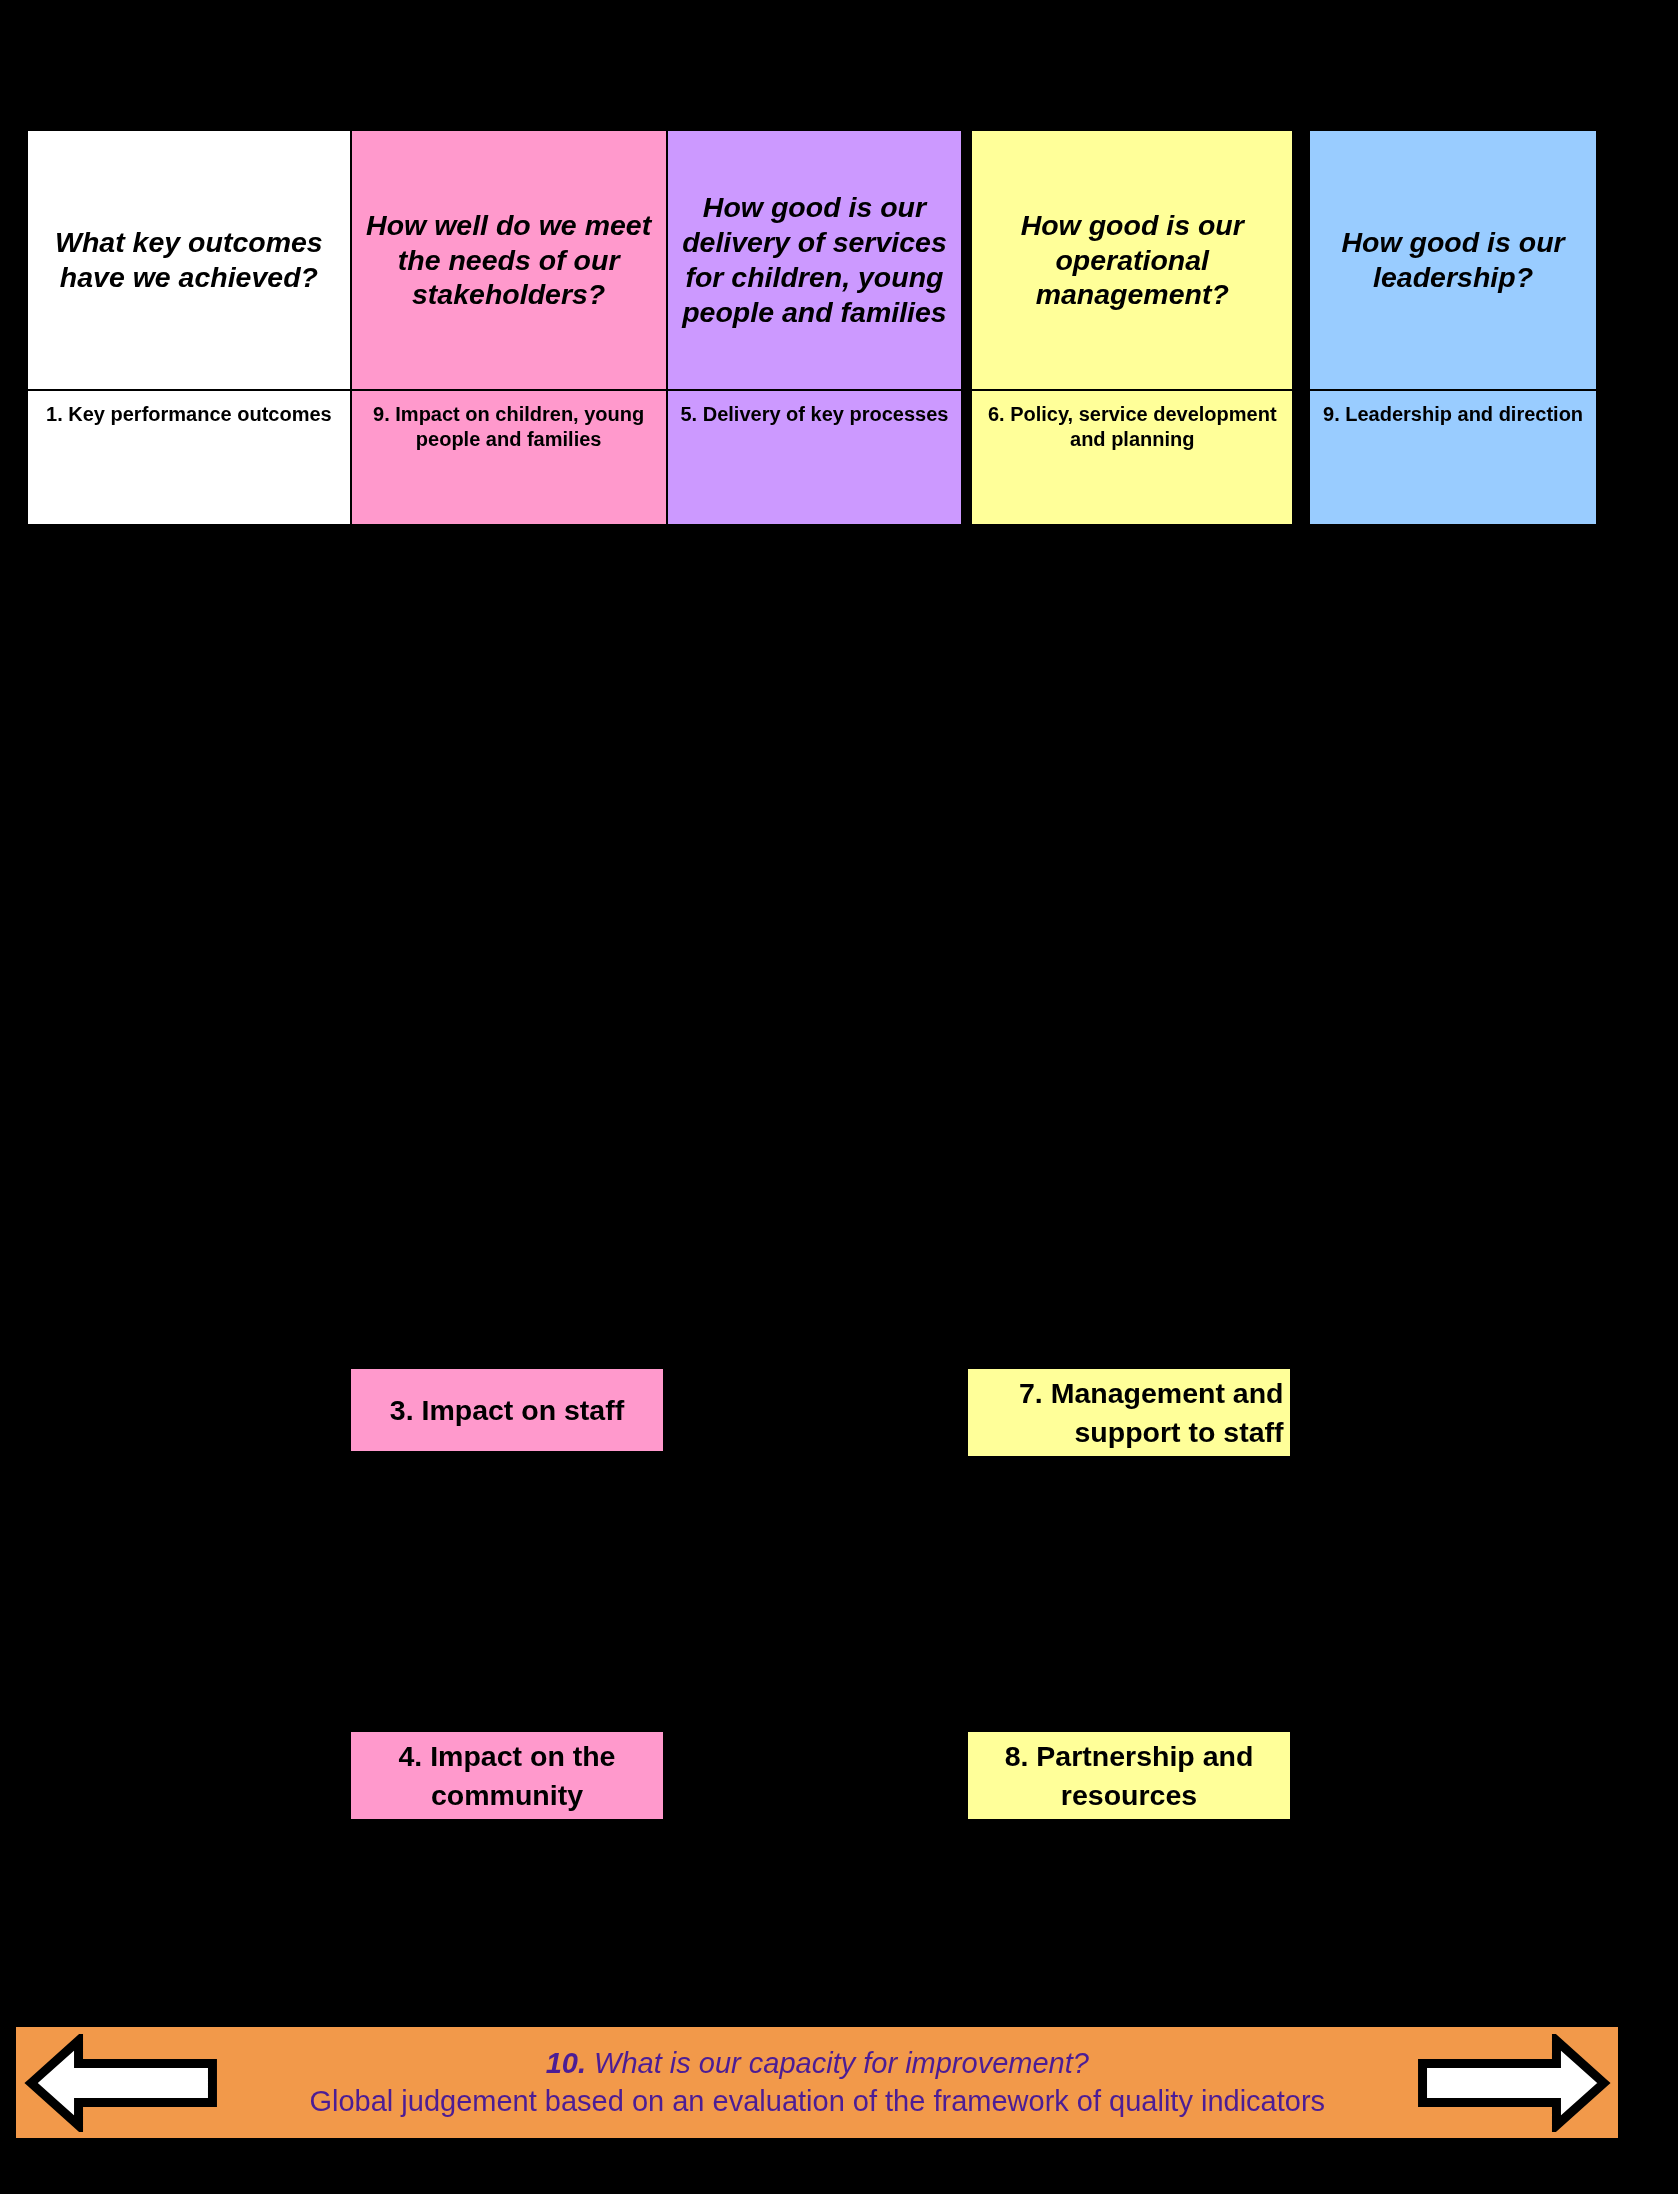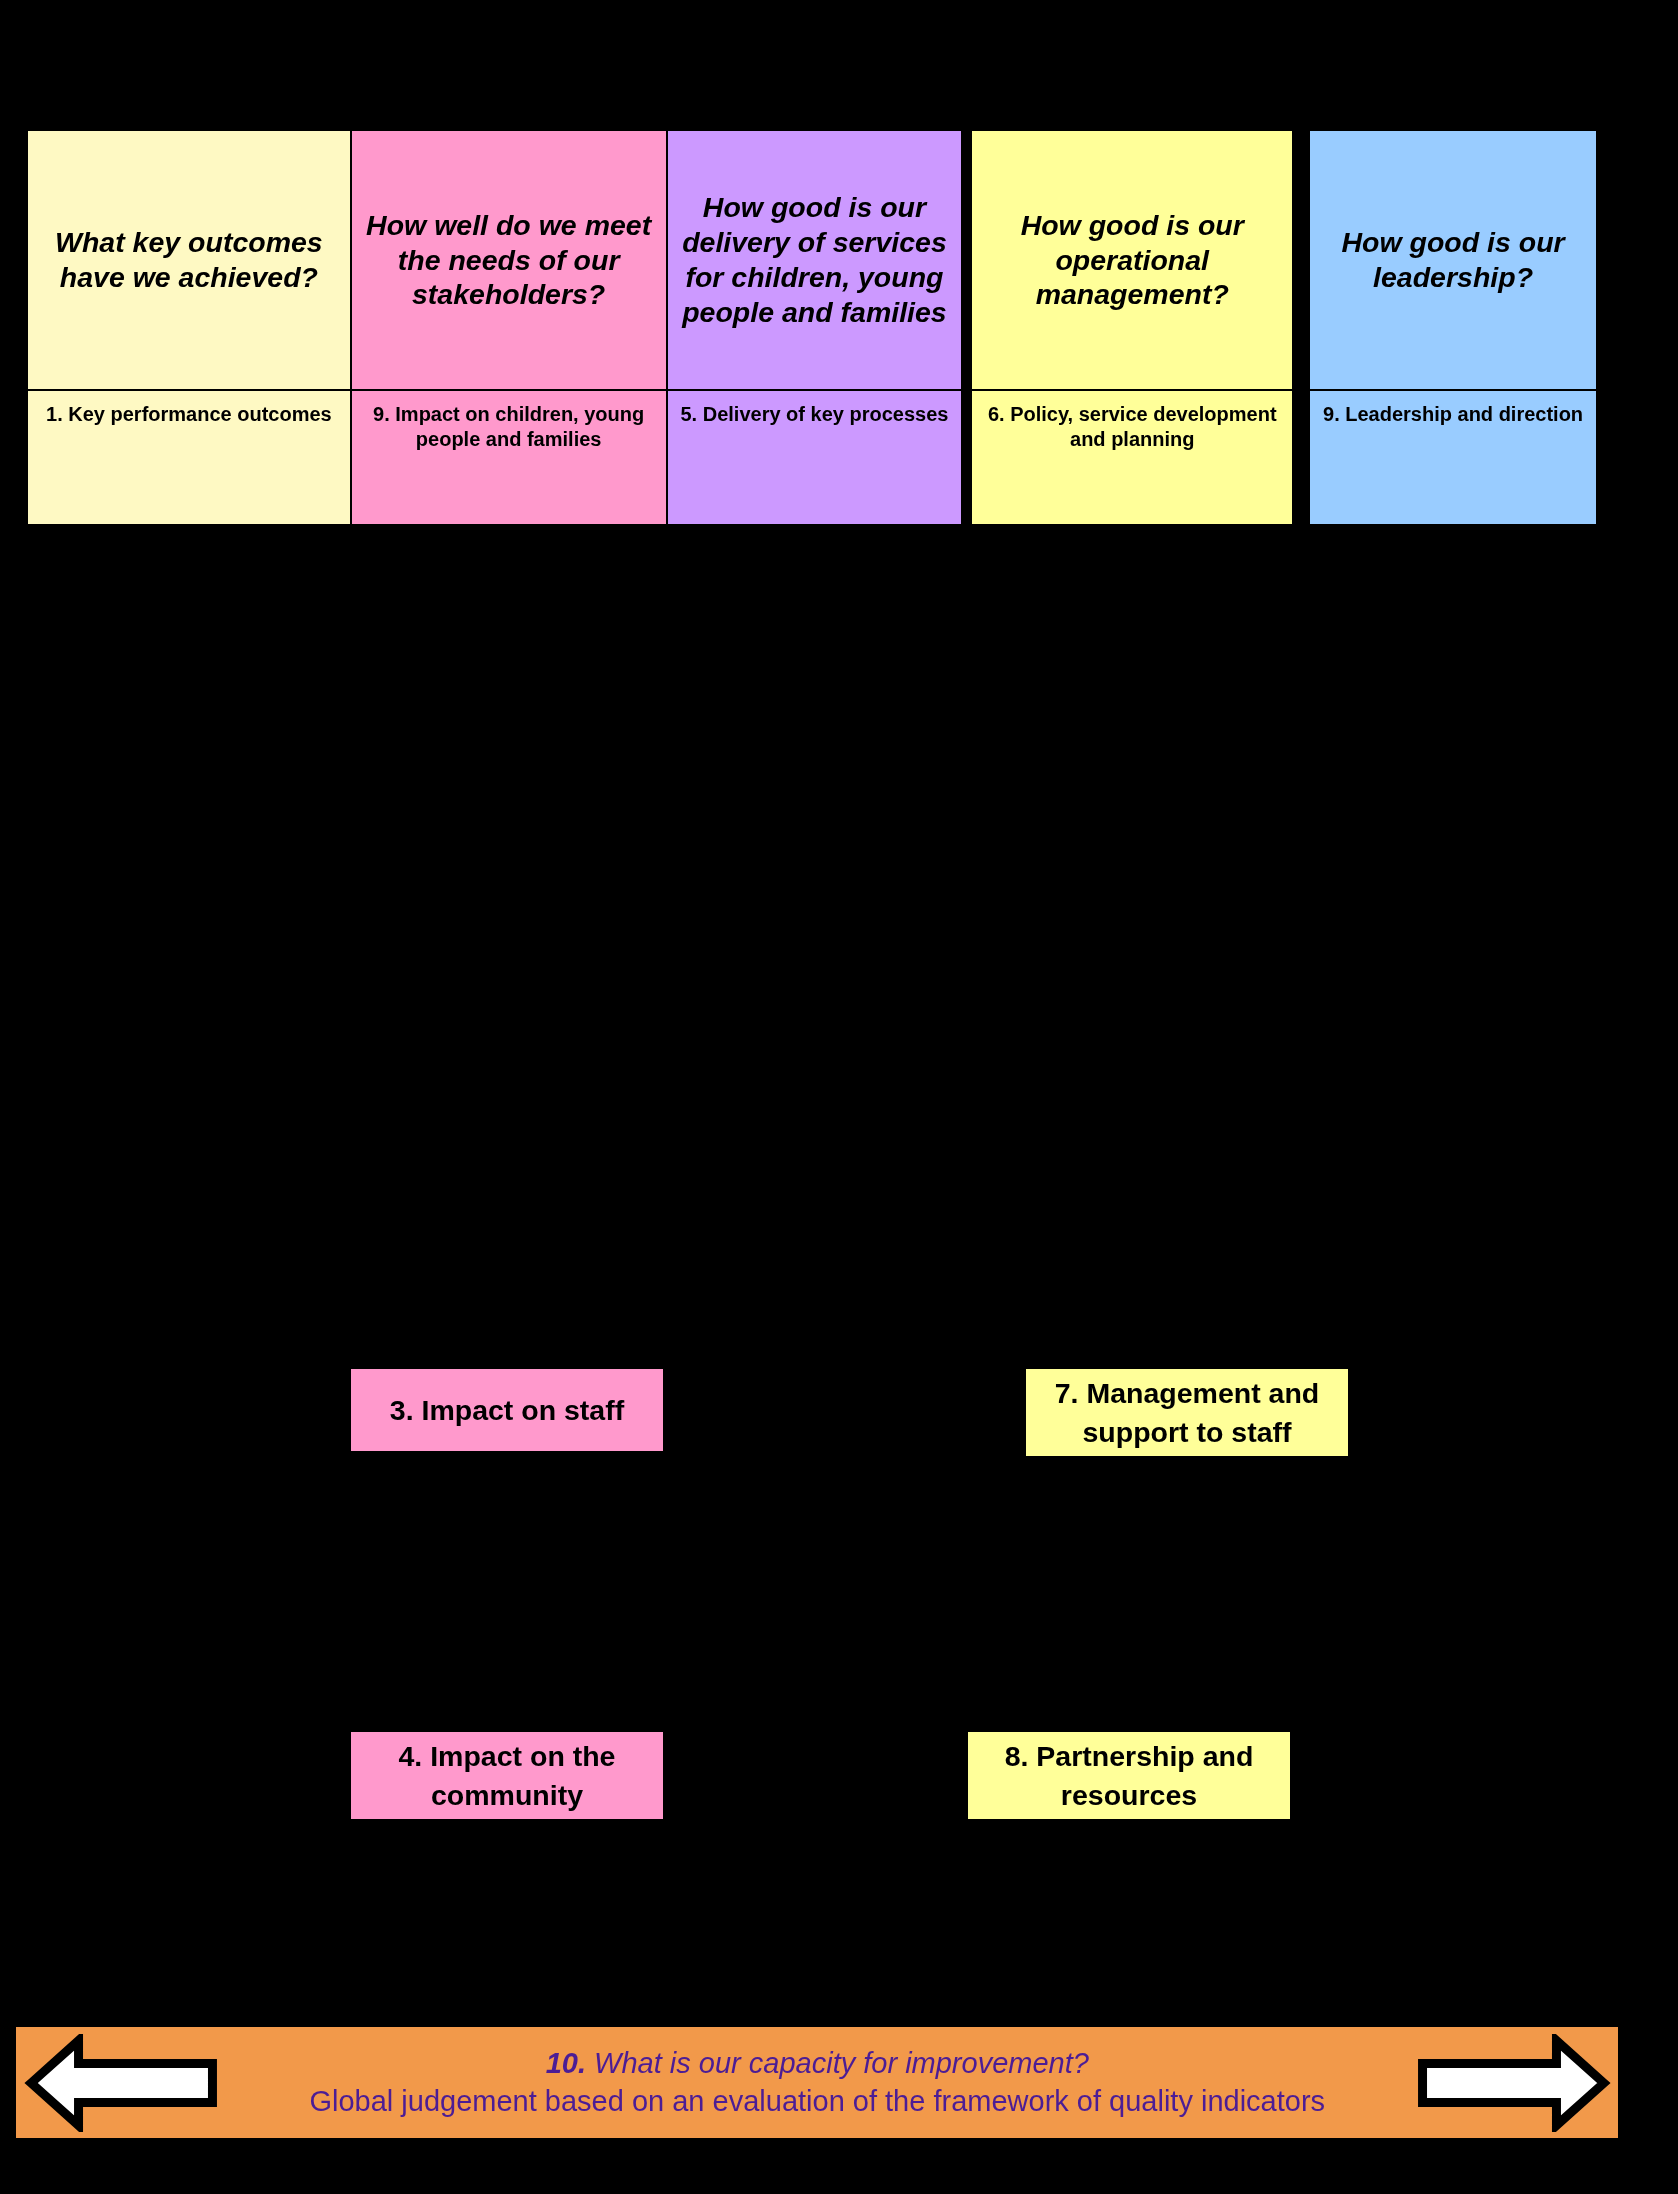--- a/index.html
+++ b/index.html
@@ -62,21 +62,21 @@
   .cell-i {
     min-height: 133px;
     font-weight: bold;
     font-size: 20px;
     line-height: 1.22;
     align-items: flex-start;
     padding-top: 11.4px;
   }
   .cell-i > span { width: 100%; }
 
-  .c-green  { background: #fef9c3; }
+  .c-green  { background: #ffffff; }
   .c-pink   { background: #FF99CC; }
   .c-purple { background: #CC99FF; }
   .c-yellow { background: #FFFF99; }
   .c-blue   { background: #99CCFF; }
 
   .w-green  { width: 325px; }
   .w-pink   { width: 317px; }
   .w-purple { width: 297px; }
   .w-yellow { width: 332px; padding-left: 9px; }
   .w-blue   { width: 307px; }
@@ -91,21 +91,21 @@
     justify-content: center;
     text-align: center;
     font-weight: bold;
     font-size: 28.5px;
     line-height: 1.35;
     color: #000000;
     padding: 1.6px 6.5px;
   }
 
   #box3 { left: 349px; top: 1367px; width: 316px; height: 86px; }
-  #box7 { left: 1024px; top: 1367px; width: 326px; height: 91px; }
+  #box7 { left: 966px; top: 1367px; width: 326px; height: 91px; text-align: right; }
   #box4 { left: 349px; top: 1730px; width: 316px; height: 91px; }
   #box8 { left: 966px; top: 1730px; width: 326px; height: 91px; }
 
   
   .banner {
     position: absolute;
     left: 16.3px;
     top: 2027px;
     width: 1602px;
     height: 111px;

